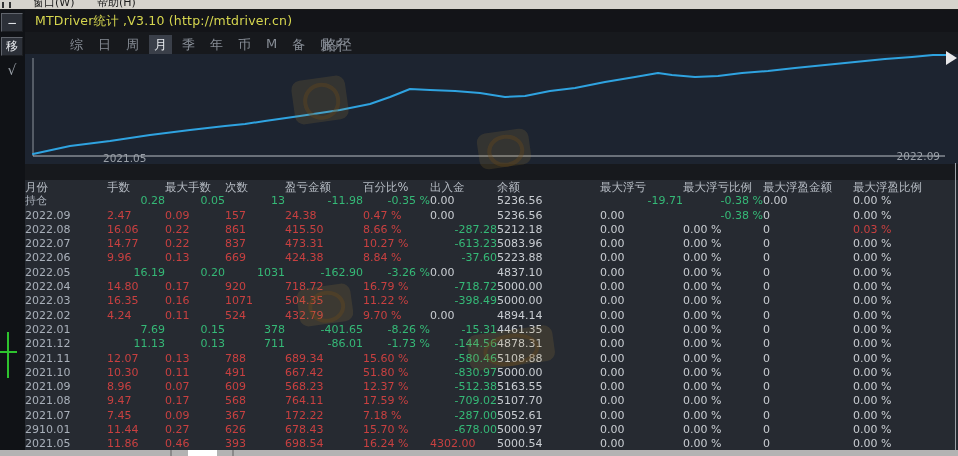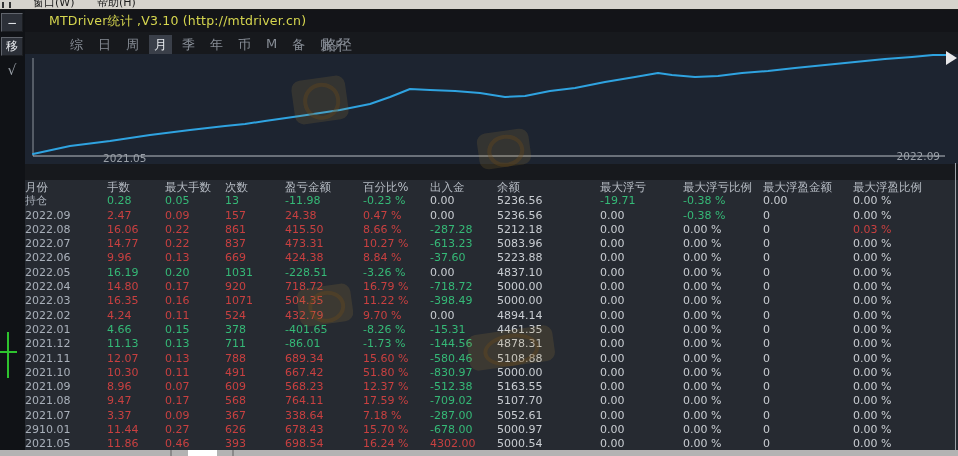--- a/index.html
+++ b/index.html
@@ -13,21 +13,21 @@
 
   
   .side-rail{position:absolute;left:0;top:10px;width:25px;height:440px;background:#101216;}
   .rail-btn{position:absolute;left:1px;width:22px;height:19px;display:flex;align-items:center;justify-content:center;
     font-size:12px;color:#e8eaee;background:#2c3038;border:1px solid #60646c;border-right-color:#1c1e22;border-bottom-color:#1c1e22;cursor:pointer;}
   .rail-btn.plain{background:transparent;border:1px solid transparent;color:#9aa0a8;font-size:14px;}
 
   
   .main{position:absolute;left:25px;top:10px;width:933px;height:440px;}
   .titlebar{position:absolute;left:0;top:0;width:933px;height:22px;background:#131418;display:flex;align-items:center;}
-  .title{margin-left:24px;font-size:12.5px;color:#d6d64f;letter-spacing:.2px;}
+  .title{margin-left:10px;font-size:12.5px;color:#d6d64f;letter-spacing:.2px;}
   .tabbar{position:absolute;left:0;top:22px;width:933px;height:22px;background:#17191d;}
   .tabs{position:absolute;left:40px;top:3px;display:flex;gap:5px;}
   .tab{padding:1px 5px;font-size:13px;color:#878d96;cursor:pointer;white-space:nowrap;}
   .tab.sel{background:#3a3f49;color:#e6e9ed;}
   .path-tab{position:absolute;left:297px;top:4px;font-size:15px;color:#878d96;cursor:pointer;}
 
   
   .chart{position:absolute;left:0;top:44px;width:933px;height:110px;background:#1d2430;cursor:crosshair;}
   .xl{position:absolute;font-size:10.5px;color:#9aa0a8;}
   .xl.left{left:78px;top:98px;}
@@ -36,21 +36,21 @@
 
   
   .table{position:absolute;left:0;top:142px;width:933px;height:286px;background:#262a31;margin-top:28px;}
   .row{display:grid;grid-template-columns:82px 58px 60px 60px 78px 67px 67px 103px 83px 80px 90px 1fr;height:14.3px;line-height:14.4px;}
   .row.total{background:#0b0d10;}
   .cell{font-size:11px;white-space:nowrap;}
   .c-h{color:#b6bcc4;font-size:11.5px;}
   .c-m{color:#a9b0ba;}
   .c-w{color:#c9cdd2;}
   .c-r{color:#c84040;}
-  .c-g{color:#35b977;}
+  .c-g{color:#35b977;text-align:right;}
 
   
   .vline-right{position:absolute;left:955px;top:163px;width:1px;height:288px;background:#9aa0a6;}
   .wm{position:absolute;border-radius:9px;background:rgba(190,150,60,.15);transform:rotate(-8deg);}
   .wm::after{content:"";position:absolute;left:18%;top:12%;width:55%;height:65%;border:4px solid rgba(110,75,25,.35);border-radius:50%;}
   .cross-v{position:absolute;left:7px;top:332px;width:2px;height:46px;background:#2ec22e;}
   .cross-h{position:absolute;left:0;top:351px;width:17px;height:2px;background:#2ec22e;}
 
   
   .bottom-strip{position:absolute;left:0;bottom:0;width:958px;height:6px;background:#b3b3b3;}
@@ -120,21 +120,21 @@
           <span class="cell c-h">最大浮亏比例</span>
           <span class="cell c-h">最大浮盈金额</span>
           <span class="cell c-h">最大浮盈比例</span>
         </div>
         <div class="row">
           <span class="cell c-m">持仓</span>
           <span class="cell c-g">0.28</span>
           <span class="cell c-g">0.05</span>
           <span class="cell c-g">13</span>
           <span class="cell c-g">-11.98</span>
-          <span class="cell c-g">-0.23 %</span>
+          <span class="cell c-g">-0.35 %</span>
           <span class="cell c-w">0.00</span>
           <span class="cell c-w">5236.56</span>
           <span class="cell c-g">-19.71</span>
           <span class="cell c-g">-0.38 %</span>
           <span class="cell c-w">0.00</span>
           <span class="cell c-w">0.00 %</span>
         </div>
         <div class="row">
           <span class="cell c-m">2022.09</span>
           <span class="cell c-r">2.47</span>
@@ -189,21 +189,21 @@
           <span class="cell c-w">0.00</span>
           <span class="cell c-w">0.00 %</span>
           <span class="cell c-w">0</span>
           <span class="cell c-w">0.00 %</span>
         </div>
         <div class="row">
           <span class="cell c-m">2022.05</span>
           <span class="cell c-g">16.19</span>
           <span class="cell c-g">0.20</span>
           <span class="cell c-g">1031</span>
-          <span class="cell c-g">-228.51</span>
+          <span class="cell c-g">-162.90</span>
           <span class="cell c-g">-3.26 %</span>
           <span class="cell c-w">0.00</span>
           <span class="cell c-w">4837.10</span>
           <span class="cell c-w">0.00</span>
           <span class="cell c-w">0.00 %</span>
           <span class="cell c-w">0</span>
           <span class="cell c-w">0.00 %</span>
         </div>
         <div class="row">
           <span class="cell c-m">2022.04</span>
@@ -242,21 +242,21 @@
           <span class="cell c-r">9.70 %</span>
           <span class="cell c-w">0.00</span>
           <span class="cell c-w">4894.14</span>
           <span class="cell c-w">0.00</span>
           <span class="cell c-w">0.00 %</span>
           <span class="cell c-w">0</span>
           <span class="cell c-w">0.00 %</span>
         </div>
         <div class="row">
           <span class="cell c-m">2022.01</span>
-          <span class="cell c-g">4.66</span>
+          <span class="cell c-g">7.69</span>
           <span class="cell c-g">0.15</span>
           <span class="cell c-g">378</span>
           <span class="cell c-g">-401.65</span>
           <span class="cell c-g">-8.26 %</span>
           <span class="cell c-g">-15.31</span>
           <span class="cell c-w">4461.35</span>
           <span class="cell c-w">0.00</span>
           <span class="cell c-w">0.00 %</span>
           <span class="cell c-w">0</span>
           <span class="cell c-w">0.00 %</span>
@@ -326,24 +326,24 @@
           <span class="cell c-r">17.59 %</span>
           <span class="cell c-g">-709.02</span>
           <span class="cell c-w">5107.70</span>
           <span class="cell c-w">0.00</span>
           <span class="cell c-w">0.00 %</span>
           <span class="cell c-w">0</span>
           <span class="cell c-w">0.00 %</span>
         </div>
         <div class="row">
           <span class="cell c-m">2021.07</span>
-          <span class="cell c-r">3.37</span>
+          <span class="cell c-r">7.45</span>
           <span class="cell c-r">0.09</span>
           <span class="cell c-r">367</span>
-          <span class="cell c-r">338.64</span>
+          <span class="cell c-r">172.22</span>
           <span class="cell c-r">7.18 %</span>
           <span class="cell c-g">-287.00</span>
           <span class="cell c-w">5052.61</span>
           <span class="cell c-w">0.00</span>
           <span class="cell c-w">0.00 %</span>
           <span class="cell c-w">0</span>
           <span class="cell c-w">0.00 %</span>
         </div>
         <div class="row">
           <span class="cell c-m">2910.01</span>

